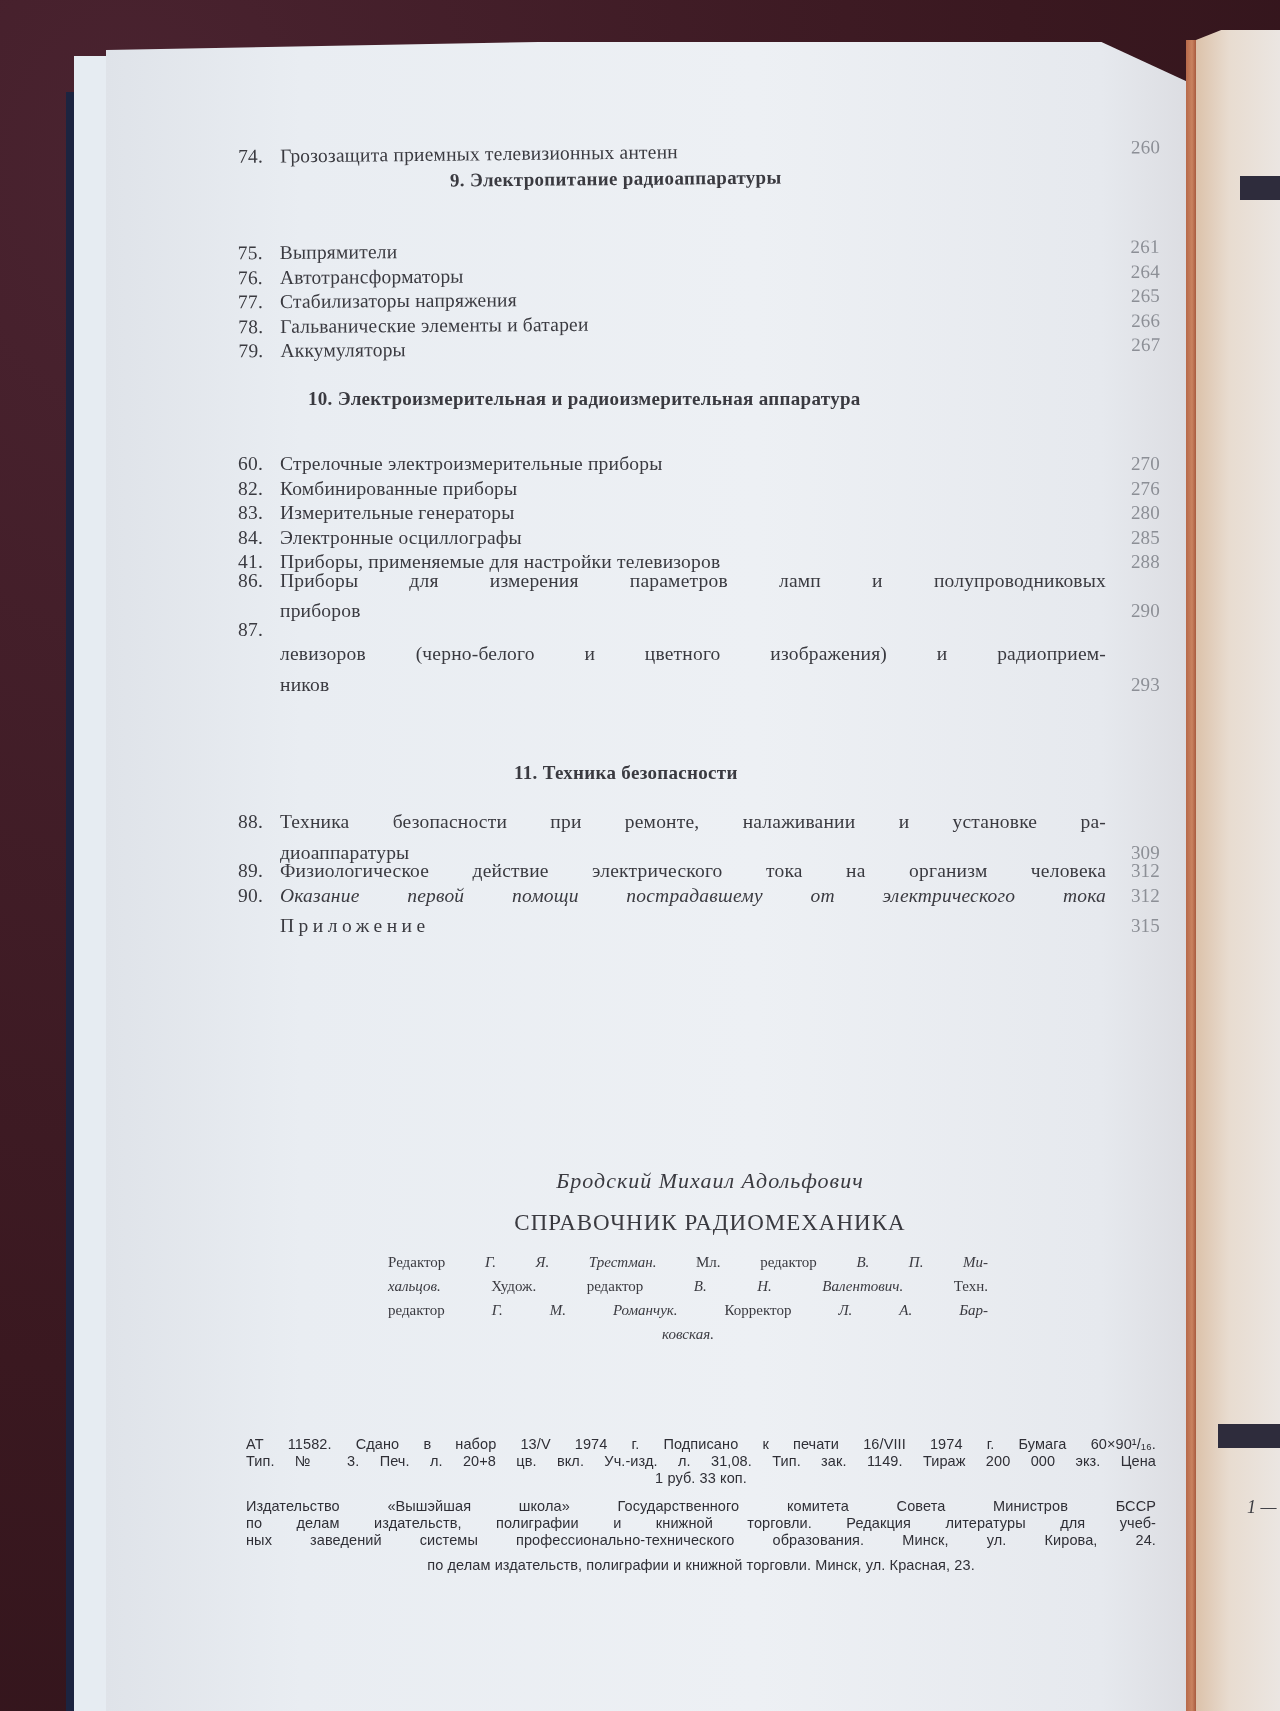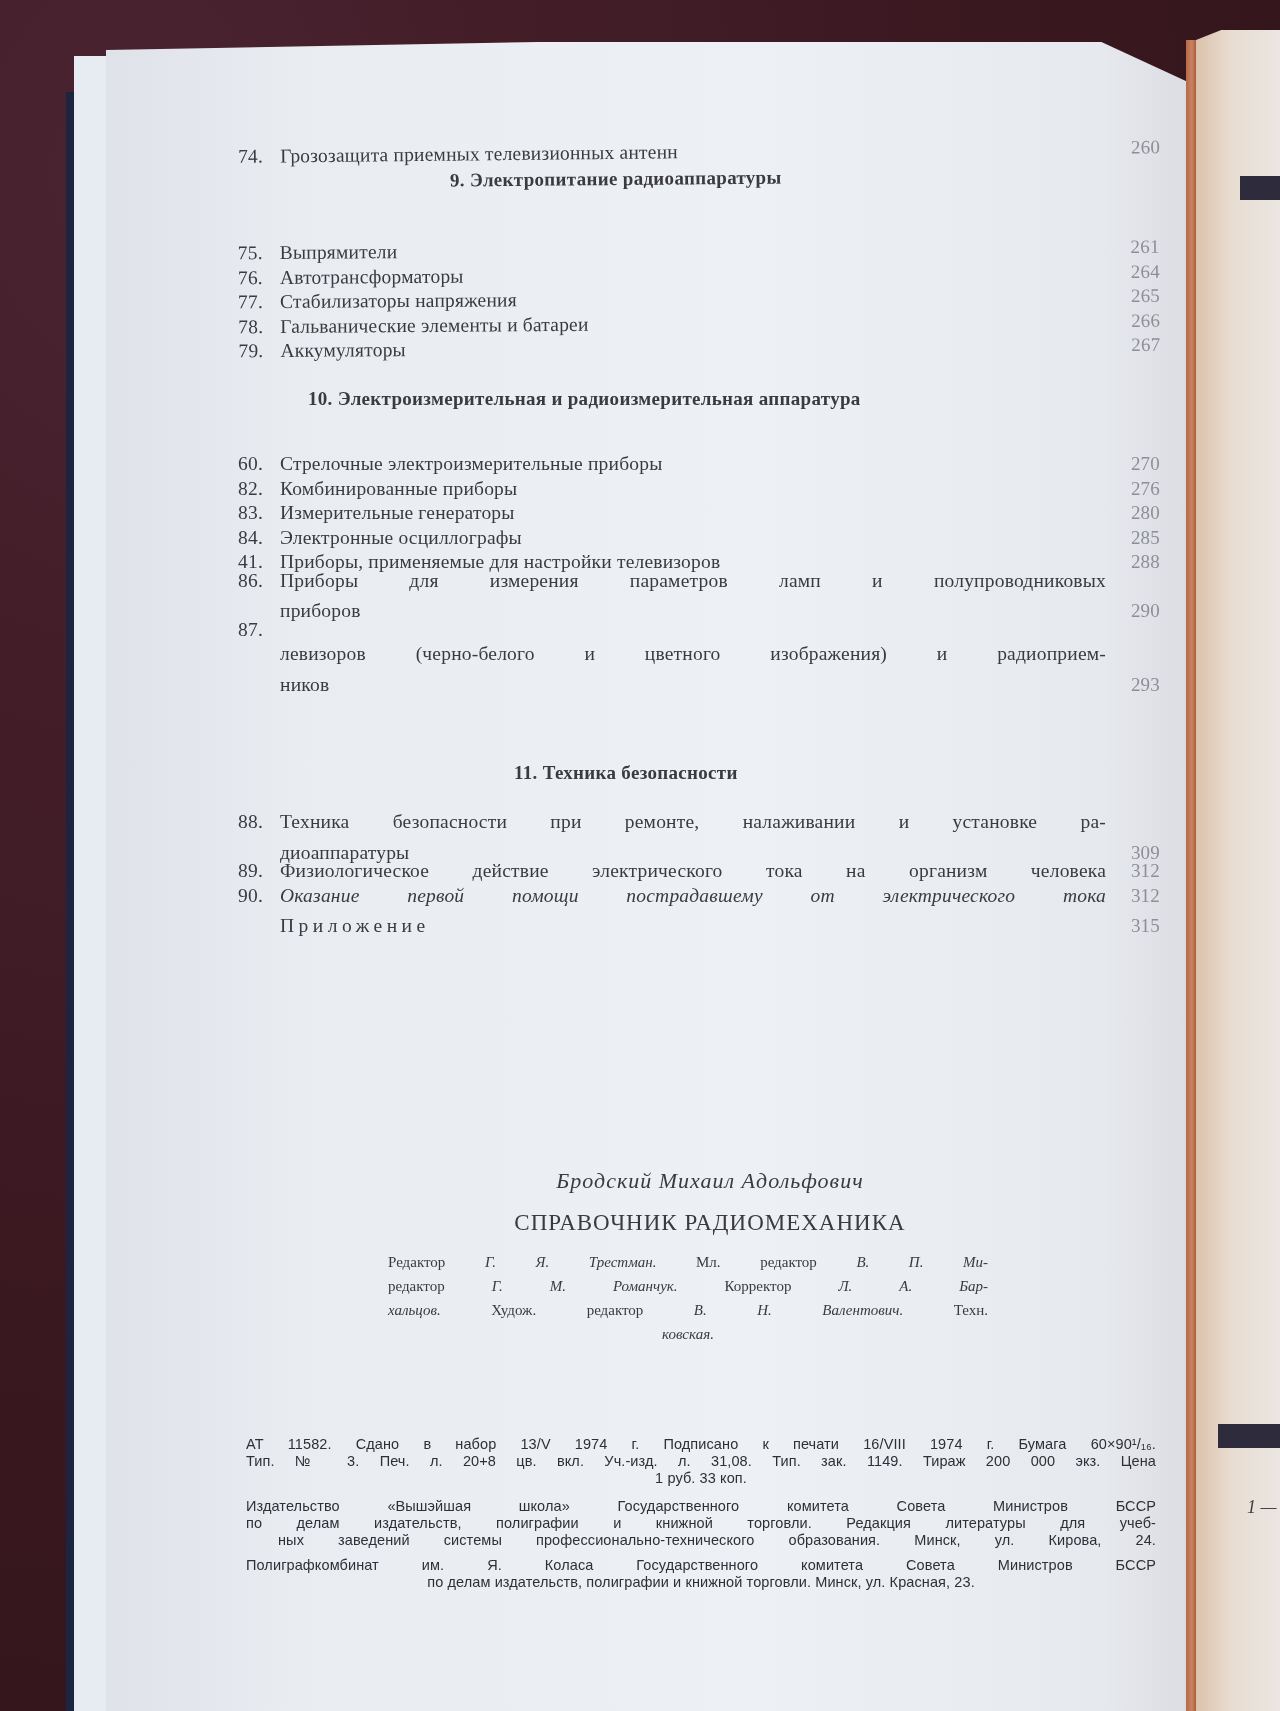--- a/index.html
+++ b/index.html
@@ -218,36 +218,35 @@
 </div>
 
 <div class="colophon author">Бродский Михаил Адольфович</div>
 <div class="colophon book-title">СПРАВОЧНИК РАДИОМЕХАНИКА</div>
 
 <div class="editors">
   <div style="text-align-last: justify;">
     <span>Редактор </span><i>Г. Я. Трестман.</i><span> Мл. редактор </span><i>В. П. Ми-</i>
   </div>
   <div style="text-align-last: justify;">
+    <i>хальцов.</i><span> Худож. редактор </span><i>В. Н. Валентович.</i><span> Техн.</span>
+  </div>
+  <div style="text-align-last: justify;">
     <span>редактор </span><i>Г. М. Романчук.</i><span> Корректор </span><i>Л. А. Бар-</i>
-  </div>
-  <div style="text-align-last: justify;">
-    <i>хальцов.</i><span> Худож. редактор </span><i>В. Н. Валентович.</i><span> Техн.</span>
   </div>
   <div class="last"><i>ковская.</i></div>
 </div>
 
 <div class="imprint" style="top:1436px;">
   <div style="text-align-last: justify;">АТ 11582. Сдано в набор 13/V 1974 г. Подписано к печати 16/VIII 1974 г. Бумага 60×90¹/₁₆.</div>
   <div style="text-align-last: justify;">Тип. № 3. Печ. л. 20+8 цв. вкл. Уч.-изд. л. 31,08. Тип. зак. 1149. Тираж 200 000 экз. Цена</div>
   <div class="center">1 руб. 33 коп.</div>
 </div>
 
 <div class="imprint" style="top:1498px;">
   <div style="text-align-last: justify;">Издательство «Вышэйшая школа» Государственного комитета Совета Министров БССР</div>
   <div style="text-align-last: justify;">по делам издательств, полиграфии и книжной торговли. Редакция литературы для учеб-</div>
-  <div style="text-align-last: justify; margin-left: 32px;">ных заведений системы профессионально-технического образования. Минск, ул. Кирова, 24.</div>
+  <div style="text-align-last: justify;">ных заведений системы профессионально-технического образования. Минск, ул. Кирова, 24.</div>
 </div>
 
 <div class="imprint" style="top:1557px;">
-  <div style="text-align-last: justify;">Полиграфкомбинат им. Я. Коласа Государственного комитета Совета Министров БССР</div>
   <div class="center">по делам издательств, полиграфии и книжной торговли. Минск, ул. Красная, 23.</div>
 </div>
 
 </body></html>

